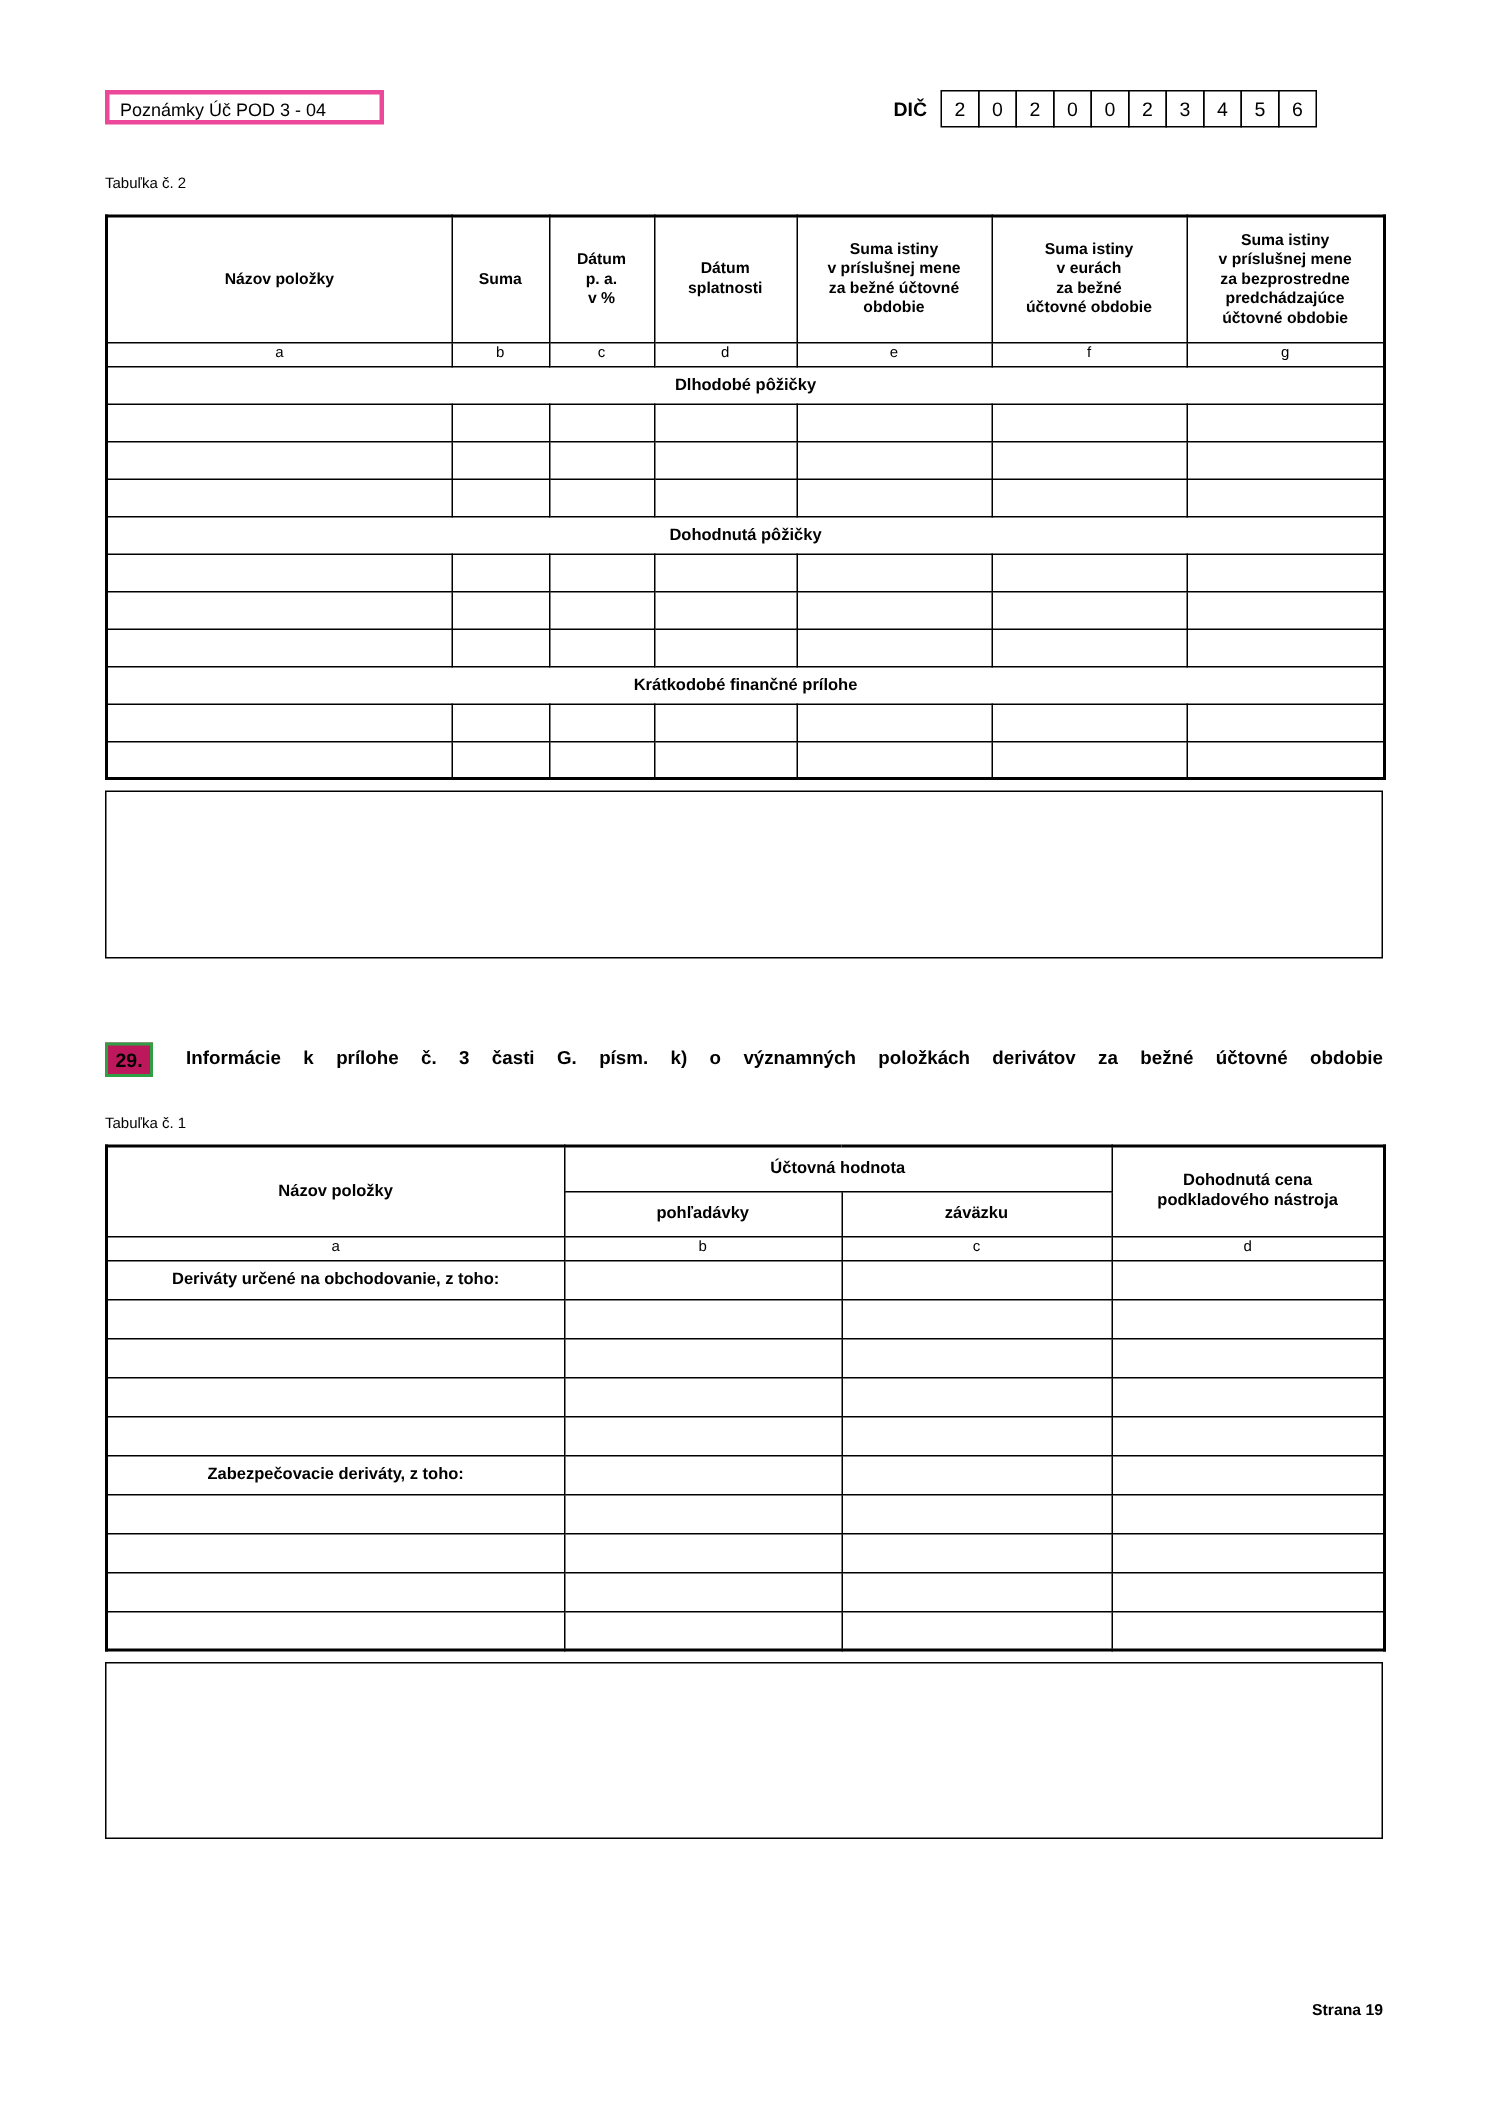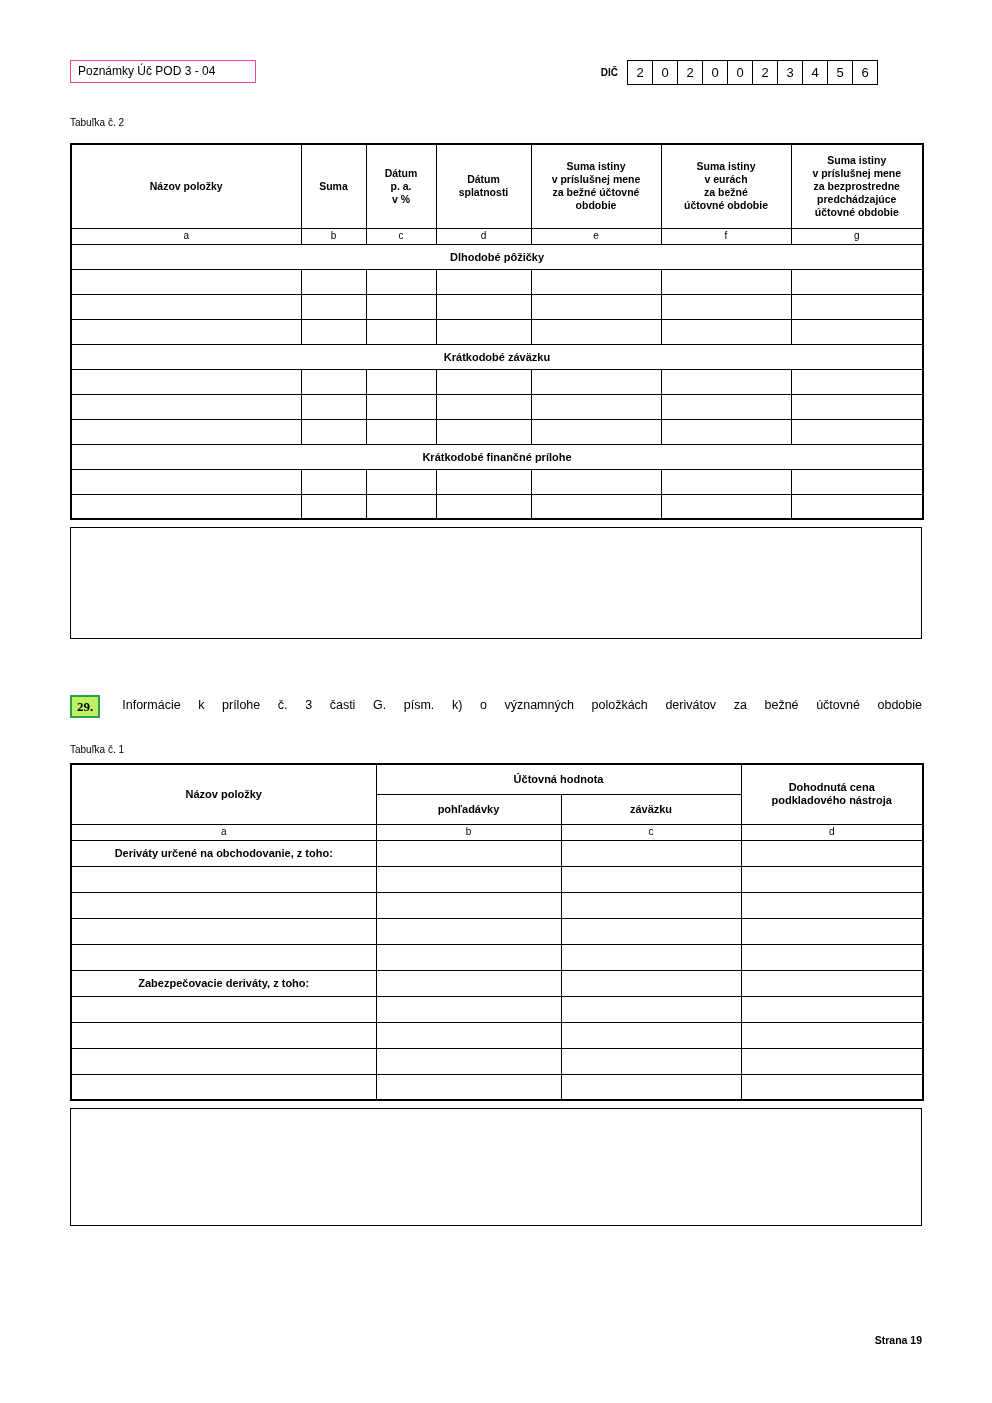--- a/index.html
+++ b/index.html
@@ -3,23 +3,23 @@
 <meta charset="utf-8">
 <style>
   * { margin:0; padding:0; box-sizing:border-box; }
   html,body { background:#ffffff; }
   body { font-family:"Liberation Sans","DejaVu Sans",sans-serif; color:#000; }
   .page { position:relative; width:992px; height:1403px; background:#fff; margin:0 auto; overflow:hidden; }
   .content { position:absolute; left:70px; top:0; width:852px; height:100%; }
 
   
   .top-row { display:flex; justify-content:space-between; align-items:flex-start; padding-top:60px; }
-  .form-code-box { width:186px; height:23px; border:1px solid #ec4899; font-size:12px; line-height:21px; padding-left:7px; }
+  .form-code-box { width:186px; height:23px; border:3px solid #ec4899; font-size:12px; line-height:21px; padding-left:7px; }
   .dic-group { display:flex; align-items:center; gap:9px; margin-right:44px; }
-  .dic-label { font-size:10px; font-weight:700; }
+  .dic-label { font-size:13px; font-weight:700; }
   .dic-cells { display:flex; }
   .dic-cell { width:26px; height:25px; border:1px solid #000; margin-left:-1px; text-align:center; line-height:23px; font-size:13px; }
   .dic-cell:first-child { margin-left:0; }
 
   
   .caption { margin-top:32px; font-size:10px; }
   .caption.second { margin-top:26px; }
 
   
   .grid { width:852px; border-collapse:collapse; table-layout:fixed; border:2px solid #000; }
@@ -35,22 +35,22 @@
   .t1 thead th { font-size:11px; font-weight:700; text-align:center; vertical-align:middle; white-space:pre-line; line-height:13px; padding:2px; }
   .t1 .t1-h1 th, .t1 .t1-h2 th { height:30px; }
 
   
   .note-box { border:1px solid #000; margin-top:7px; background:#fff; }
   .note-box.first { height:112px; }
   .note-box.second { height:118px; }
 
   
   .section-head { display:flex; align-items:flex-start; gap:22px; margin-top:56px; }
-  .sec-num { border:2px solid #2f9e44; font-weight:700; font-size:13px; line-height:15px; padding:2px 5px; background:#bef264;font-family:Liberation Serif, serif; }
-  .sec-title { flex:1; font-weight:400; font-size:12.5px; line-height:16px; margin-top:2px; text-align:justify; text-align-last:justify; }
+  .sec-num { border:2px solid #2f9e44; font-weight:700; font-size:13px; line-height:15px; padding:2px 5px; background:#be185d; }
+  .sec-title { flex:1; font-weight:700; font-size:12.5px; line-height:16px; margin-top:2px; text-align:justify; text-align-last:justify; }
 
   
   .footer { position:absolute; top:1334px; right:0; font-size:10.5px; font-weight:700;margin-left:29px; }
 </style>
 </head>
 <body>
 
 <div class="page">
   <div class="content">
 
@@ -145,21 +145,21 @@
           <tr>
             <td></td>
             <td></td>
             <td></td>
             <td></td>
             <td></td>
             <td></td>
             <td></td>
           </tr>
           <tr>
-            <td colspan="7" class="label-cell">Krátkodobé záväzku</td>
+            <td colspan="7" class="label-cell">Dohodnutá pôžičky</td>
           </tr>
           <tr>
             <td></td>
             <td></td>
             <td></td>
             <td></td>
             <td></td>
             <td></td>
             <td></td>
           </tr>

